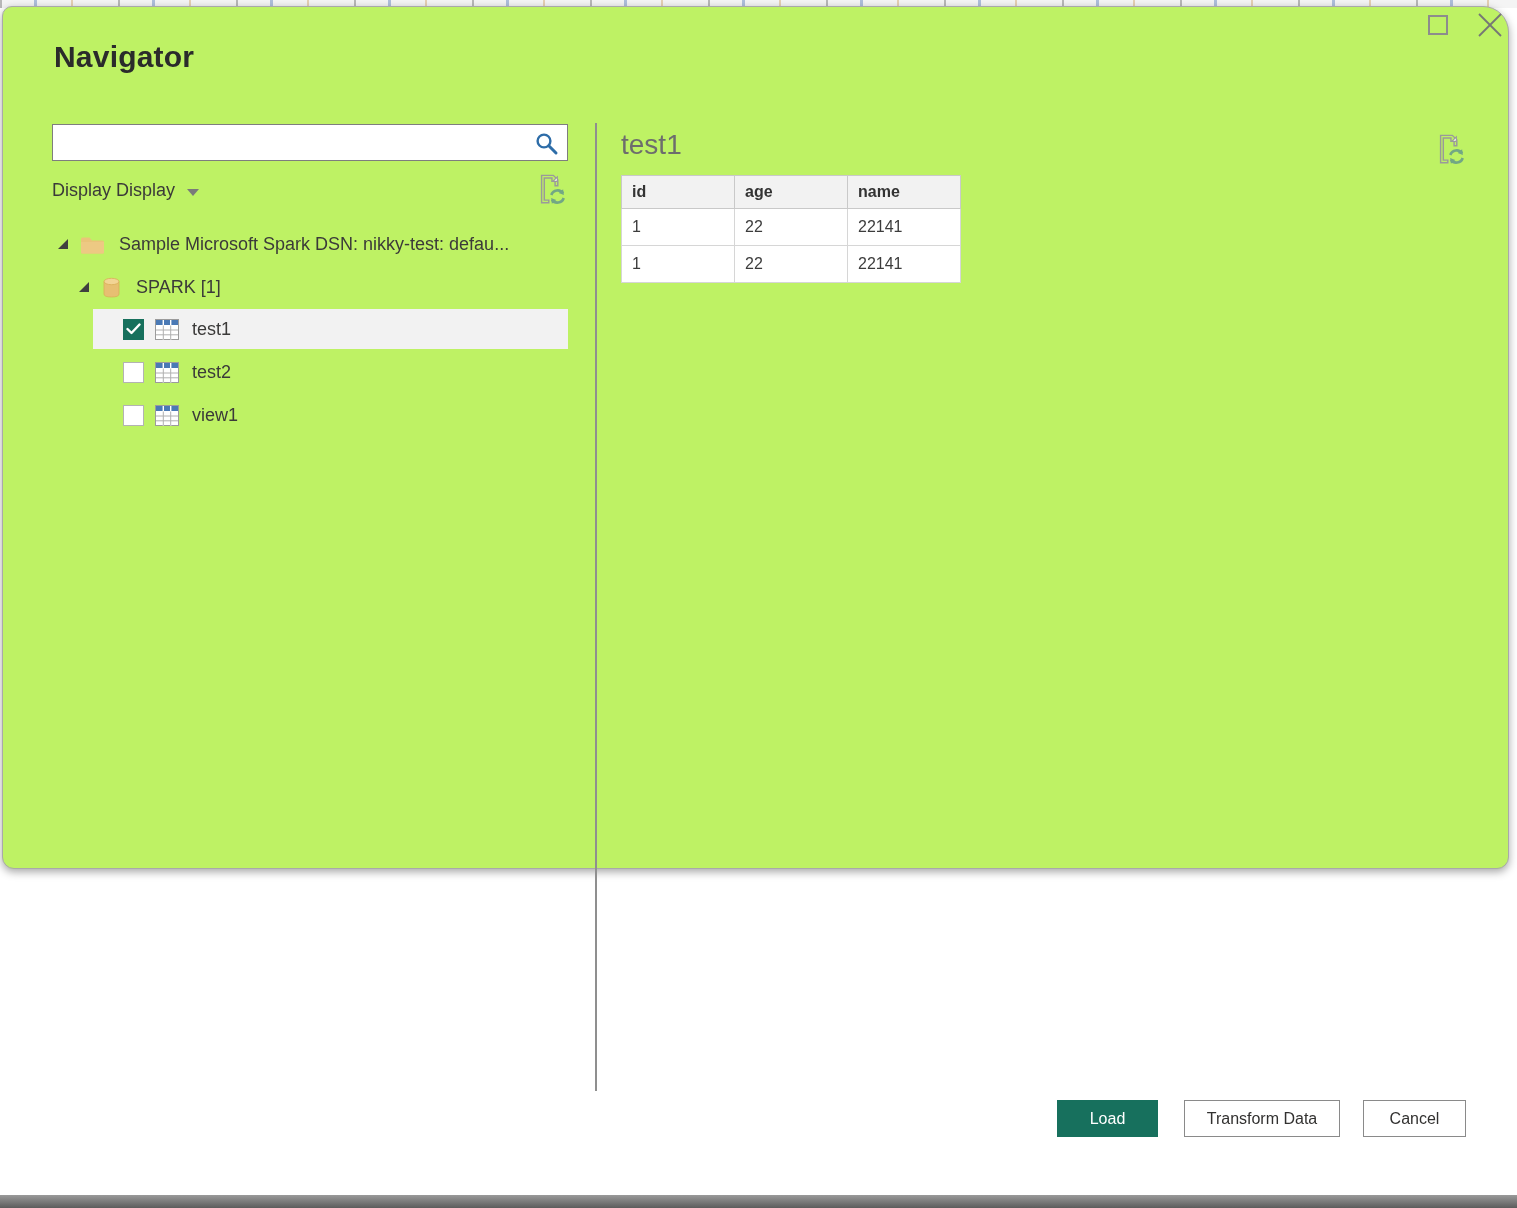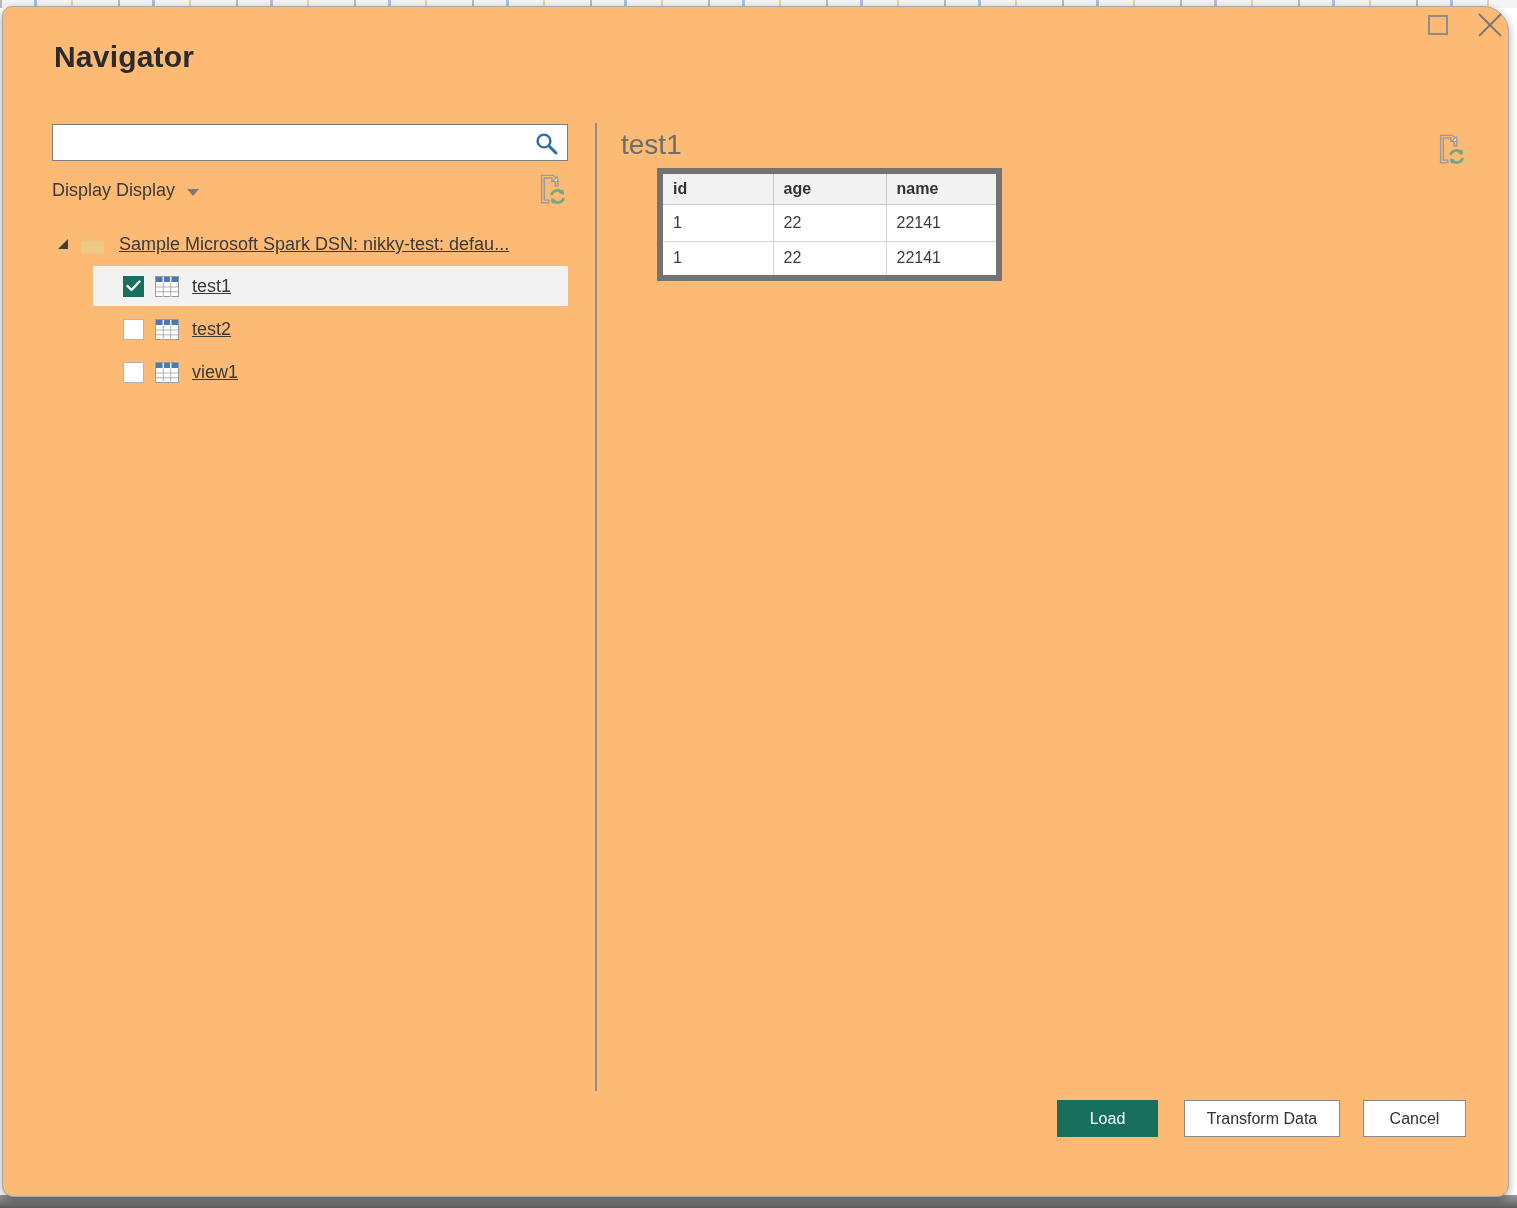--- a/index.html
+++ b/index.html
@@ -17,22 +17,22 @@
       #f4f4f4;
     z-index: 0;
   }
   
   .backdrop-bottom {
     position: absolute; left: 0; bottom: 0; width: 100%; height: 13px;
     background: linear-gradient(to bottom, #9a9a9a, #5c5c5c);
     z-index: 0;
   }
   .dialog {
-    position: absolute; left: 2px; top: 6px; width: 1507px; height: 1191px;
-    background: #fdba74;
+    position: absolute; left: 2px; top: 6px; width: 1507px; height: 863px;
+    background: #bef264;
     border: 1px solid #a9a9a9;
     border-radius: 10px 26px 12px 12px;
     box-shadow: 0 3px 8px rgba(0,0,0,.35);
     z-index: 1;
   }
   
   .win-max {
     position: absolute; left: 1425px; top: 8px; width: 20px; height: 20px;
     border: 2px solid #8d8d8d; background: transparent; cursor: pointer;
   }
@@ -63,21 +63,21 @@
     width: 0; height: 0; margin-top: 3px;
     border-left: 6px solid transparent; border-right: 6px solid transparent;
     border-top: 7px solid #7a7a7a;
   }
   .refresh-doc { position: absolute; cursor: pointer; width: 30px; height: 34px; }
   .refresh-doc.left-pane-pos { right: 0; top: -3px; }
   
   .tree { position: absolute; left: 49px; top: 216px; width: 517px; }
   .tree-row {
     height: 43px; display: flex; align-items: center; cursor: pointer;
-    font-size: 18px; color: #3b3a39; white-space: nowrap; text-decoration: underline;
+    font-size: 18px; color: #3b3a39; white-space: nowrap;
   }
   .tree-row .twisty {
     width: 0; height: 0; flex: none;
     border-bottom: 10px solid #3f3f3f; border-left: 10px solid transparent;
     margin-right: 12px; margin-top: -2px;
   }
   .indent-0 { padding-left: 6px; }
   .indent-1 { padding-left: 27px; }
   .indent-2 { padding-left: 42px; }
   .tree-row .node-icon { flex: none; margin-right: 14px; display: block; }
@@ -96,24 +96,23 @@
     position: absolute; left: 592px; top: 116px; width: 2px; height: 968px;
     background: #8f8f8f;
   }
   
   .preview-title {
     position: absolute; left: 618px; top: 122px;
     font-size: 28px; font-weight: 400; color: #6d6d6d;
   }
   .refresh-doc.right-pane-pos { position: absolute; left: 1434px; top: 127px; }
   .preview-table {
-    position: absolute; left: 618px; top: 161px;
+    position: absolute; left: 618px; top: 168px;
     border-collapse: collapse; font-size: 16px; color: #3c3c3c;
-    border: 6px solid #737373;
-    margin-left: 36px;
+    border: 1px solid #737373;
   }
   .preview-table th {
     width: 113px; height: 33px; text-align: left; padding: 0 0 0 10px;
     background: #f2f2f2; font-weight: 700; color: #333;
     border: 1px solid #c9c9c9; font-size: 16px;
   }
   .preview-table td {
     width: 113px; height: 37px; padding: 0 0 0 10px;
     border: 1px solid #d6d6d6; background: #fff;
   }
@@ -206,20 +205,27 @@
   <div class="tree">
 
     <div class="tree-row indent-0">
       <span class="twisty"></span>
       <svg class="node-icon" width="25" height="21" viewBox="0 0 25 21">
           <use href="#icon-folder"></use>
         </svg>
       <span>Sample Microsoft Spark DSN: nikky-test: defau...</span>
     </div>
 
+    <div class="tree-row indent-1">
+      <span class="twisty"></span>
+      <svg class="node-icon" width="21" height="21" viewBox="0 0 21 21">
+          <use href="#icon-db"></use>
+        </svg>
+      <span>SPARK [1]</span>
+    </div>
 
 
     <div class="tree-row leaf-row selected">
       <span class="checkbox checked">
         <svg width="15" height="12" viewBox="0 0 15 12">
             <path d="M1.5 6 L5.5 10 L13.5 1.5" fill="none" stroke="#ffffff" stroke-width="2.4" stroke-linecap="round" stroke-linejoin="round"></path>
           </svg>
       </span>
       <svg class="node-icon" width="24" height="21" viewBox="0 0 24 21">
           <use href="#icon-table"></use>

